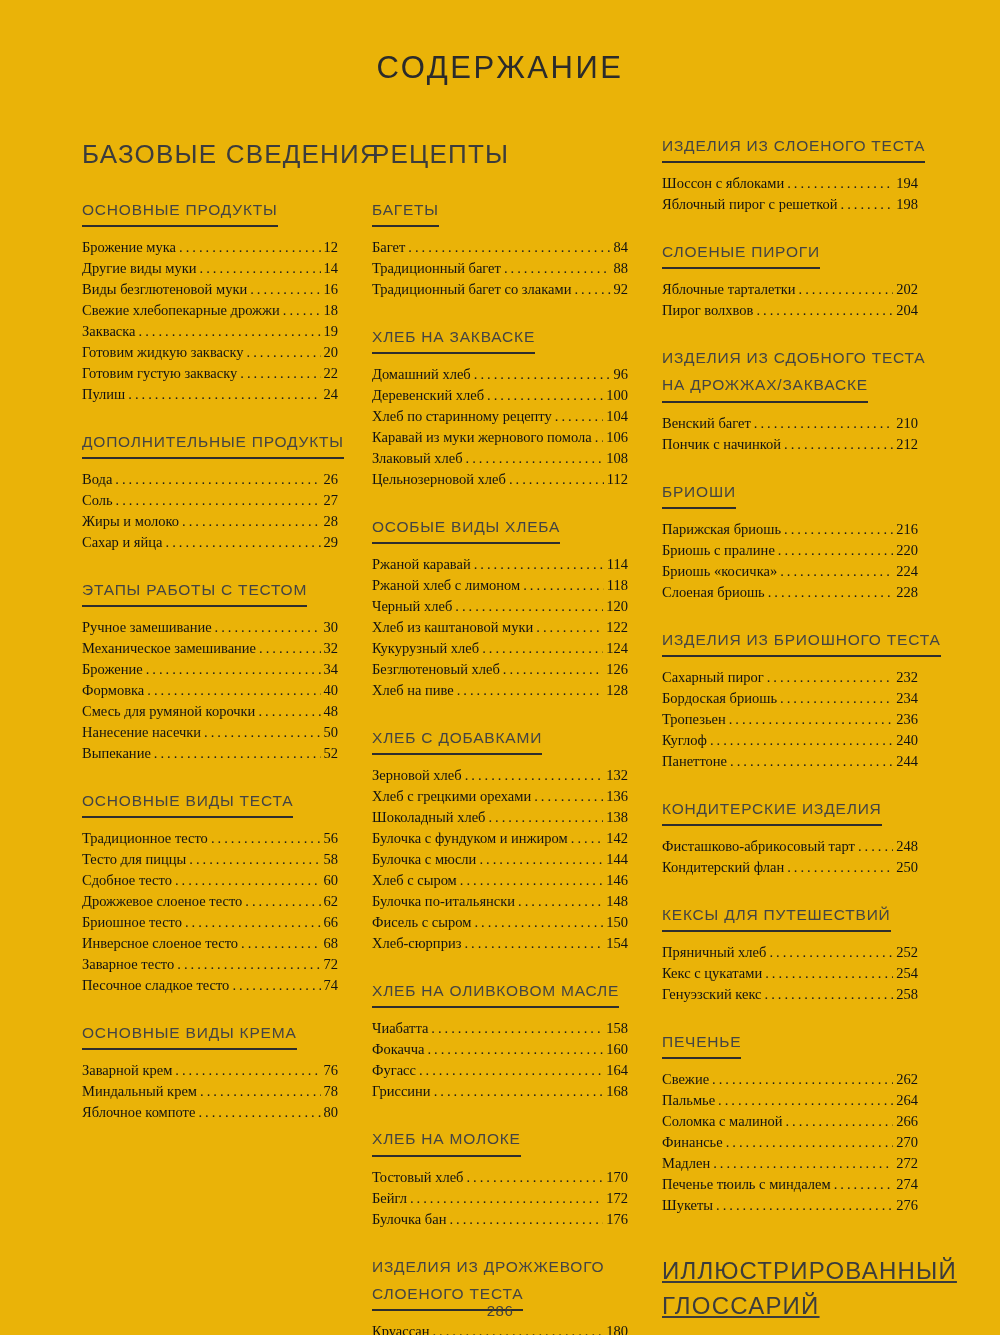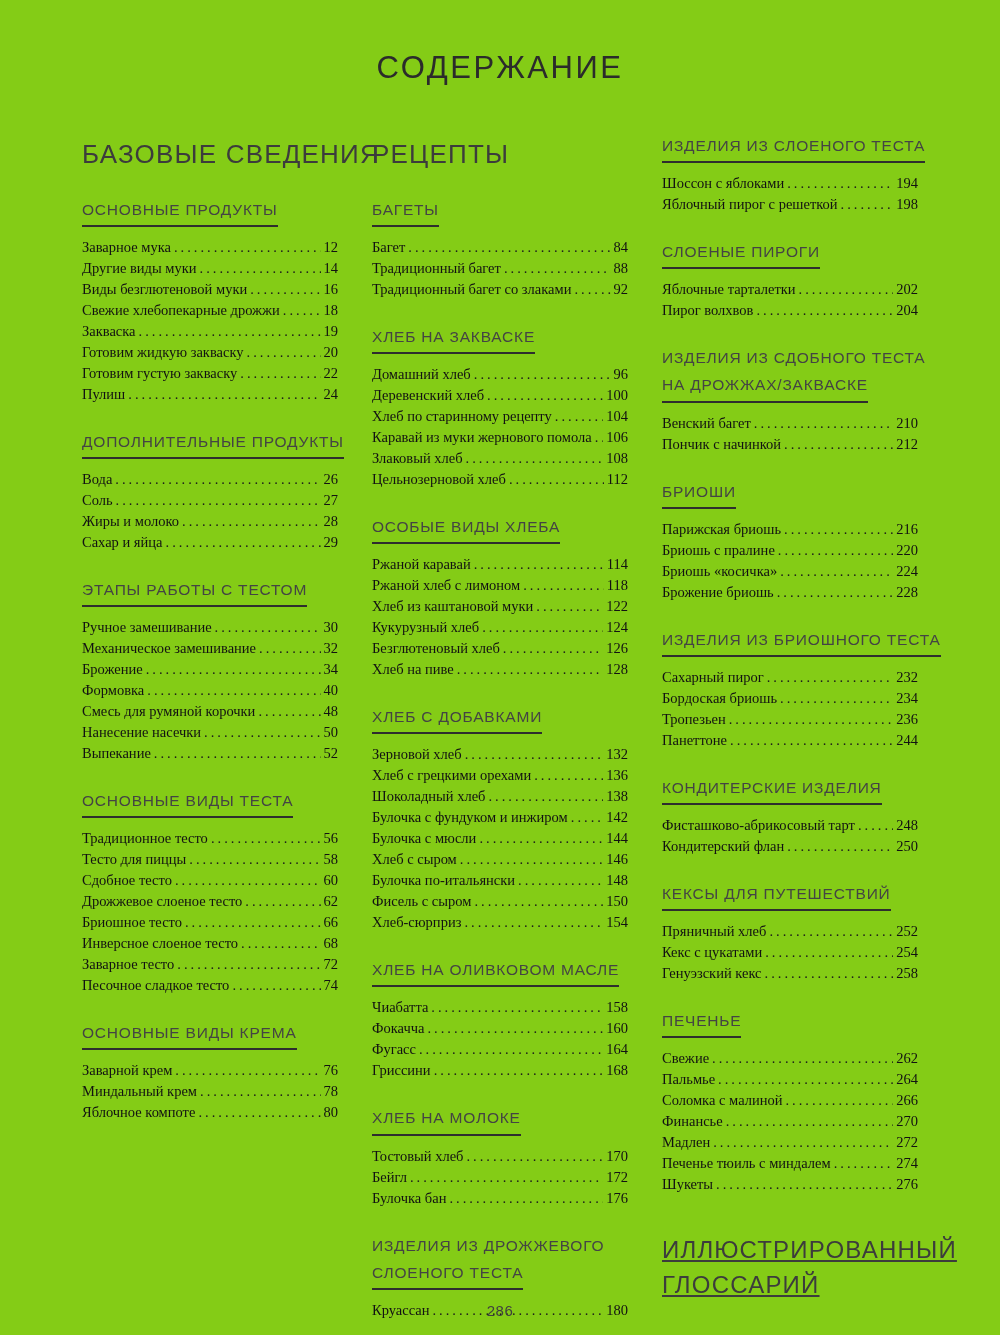--- a/index.html
+++ b/index.html
@@ -1,21 +1,21 @@
 <!DOCTYPE html>
 <html lang="ru"><head>
 <meta charset="utf-8">
 <style>
   html, body { margin: 0; padding: 0; background: #ffffff; }
   .page {
     position: relative;
     width: 1000px;
     height: 1335px;
     margin: 0 auto;
-    background: #84cc16;
+    background: #eab308;
     font-family: "Liberation Sans", sans-serif;
     color: #1a1a1a;
     overflow: hidden;
   }
   .page-title {
     padding-top: 50px;
     text-align: center;
     font-size: 31px;
     font-weight: 300;
     letter-spacing: 2.5px;
@@ -107,21 +107,21 @@
       <div class="toc-column">
         <div class="main-header">
           <span class="main-header-line">БАЗОВЫЕ СВЕДЕНИЯ</span>
         </div>
         <div class="toc-section">
           <div class="section-heading">
             <span class="heading-line underlined">ОСНОВНЫЕ ПРОДУКТЫ</span>
           </div>
           <div class="entry-list">
             <div class="toc-entry">
-              <span class="entry-label">Заварное мука</span>
+              <span class="entry-label">Брожение мука</span>
               <span class="toc-dots"></span>
               <span class="entry-page">12</span>
             </div>
             <div class="toc-entry">
               <span class="entry-label">Другие виды муки</span>
               <span class="toc-dots"></span>
               <span class="entry-page">14</span>
             </div>
             <div class="toc-entry">
               <span class="entry-label">Виды безглютеновой муки</span>
@@ -366,20 +366,25 @@
               <span class="entry-label">Ржаной каравай</span>
               <span class="toc-dots"></span>
               <span class="entry-page">114</span>
             </div>
             <div class="toc-entry">
               <span class="entry-label">Ржаной хлеб с лимоном</span>
               <span class="toc-dots"></span>
               <span class="entry-page">118</span>
             </div>
             <div class="toc-entry">
+              <span class="entry-label">Черный хлеб</span>
+              <span class="toc-dots"></span>
+              <span class="entry-page">120</span>
+            </div>
+            <div class="toc-entry">
               <span class="entry-label">Хлеб из каштановой муки</span>
               <span class="toc-dots"></span>
               <span class="entry-page">122</span>
             </div>
             <div class="toc-entry">
               <span class="entry-label">Кукурузный хлеб</span>
               <span class="toc-dots"></span>
               <span class="entry-page">124</span>
             </div>
             <div class="toc-entry">
@@ -576,21 +581,21 @@
               <span class="entry-label">Бриошь с пралине</span>
               <span class="toc-dots"></span>
               <span class="entry-page">220</span>
             </div>
             <div class="toc-entry">
               <span class="entry-label">Бриошь «косичка»</span>
               <span class="toc-dots"></span>
               <span class="entry-page">224</span>
             </div>
             <div class="toc-entry">
-              <span class="entry-label">Брожение бриошь</span>
+              <span class="entry-label">Слоеная бриошь</span>
               <span class="toc-dots"></span>
               <span class="entry-page">228</span>
             </div>
           </div>
         </div>
         <div class="toc-section">
           <div class="section-heading">
             <span class="heading-line underlined">ИЗДЕЛИЯ ИЗ БРИОШНОГО ТЕСТА</span>
           </div>
           <div class="entry-list">
@@ -601,20 +606,25 @@
             </div>
             <div class="toc-entry">
               <span class="entry-label">Бордоская бриошь</span>
               <span class="toc-dots"></span>
               <span class="entry-page">234</span>
             </div>
             <div class="toc-entry">
               <span class="entry-label">Тропезьен</span>
               <span class="toc-dots"></span>
               <span class="entry-page">236</span>
+            </div>
+            <div class="toc-entry">
+              <span class="entry-label">Куглоф</span>
+              <span class="toc-dots"></span>
+              <span class="entry-page">240</span>
             </div>
             <div class="toc-entry">
               <span class="entry-label">Панеттоне</span>
               <span class="toc-dots"></span>
               <span class="entry-page">244</span>
             </div>
           </div>
         </div>
         <div class="toc-section">
           <div class="section-heading">

